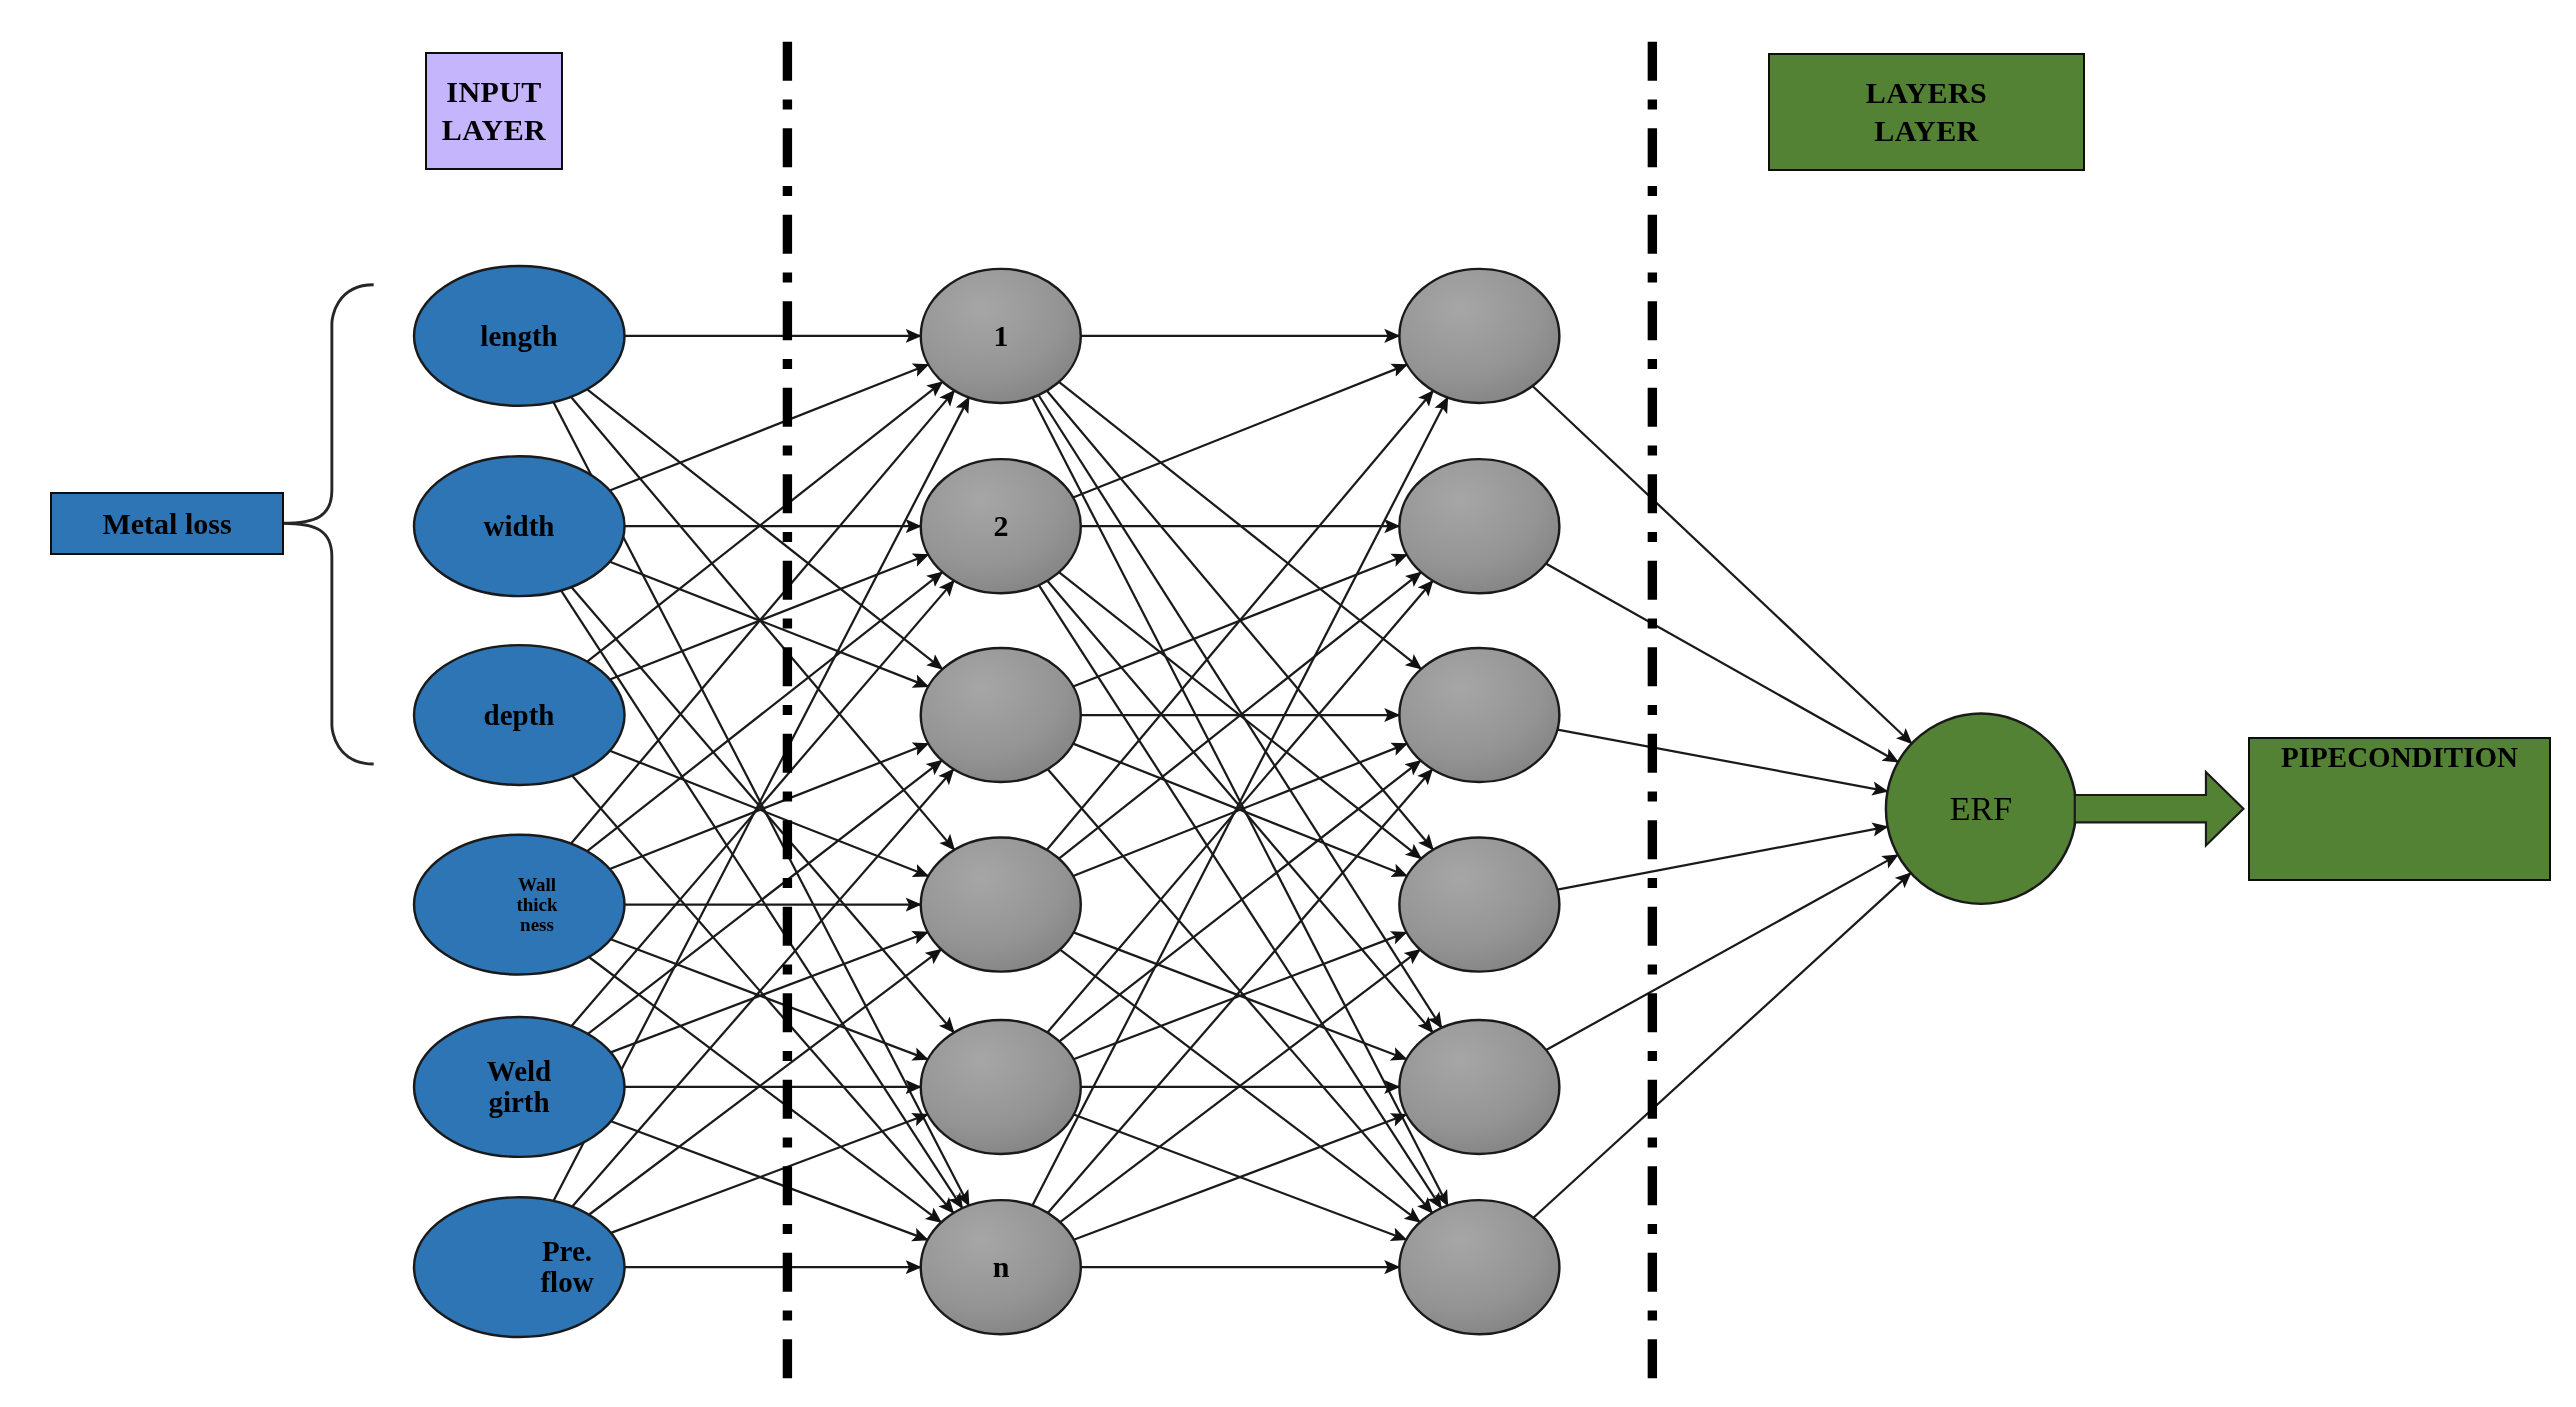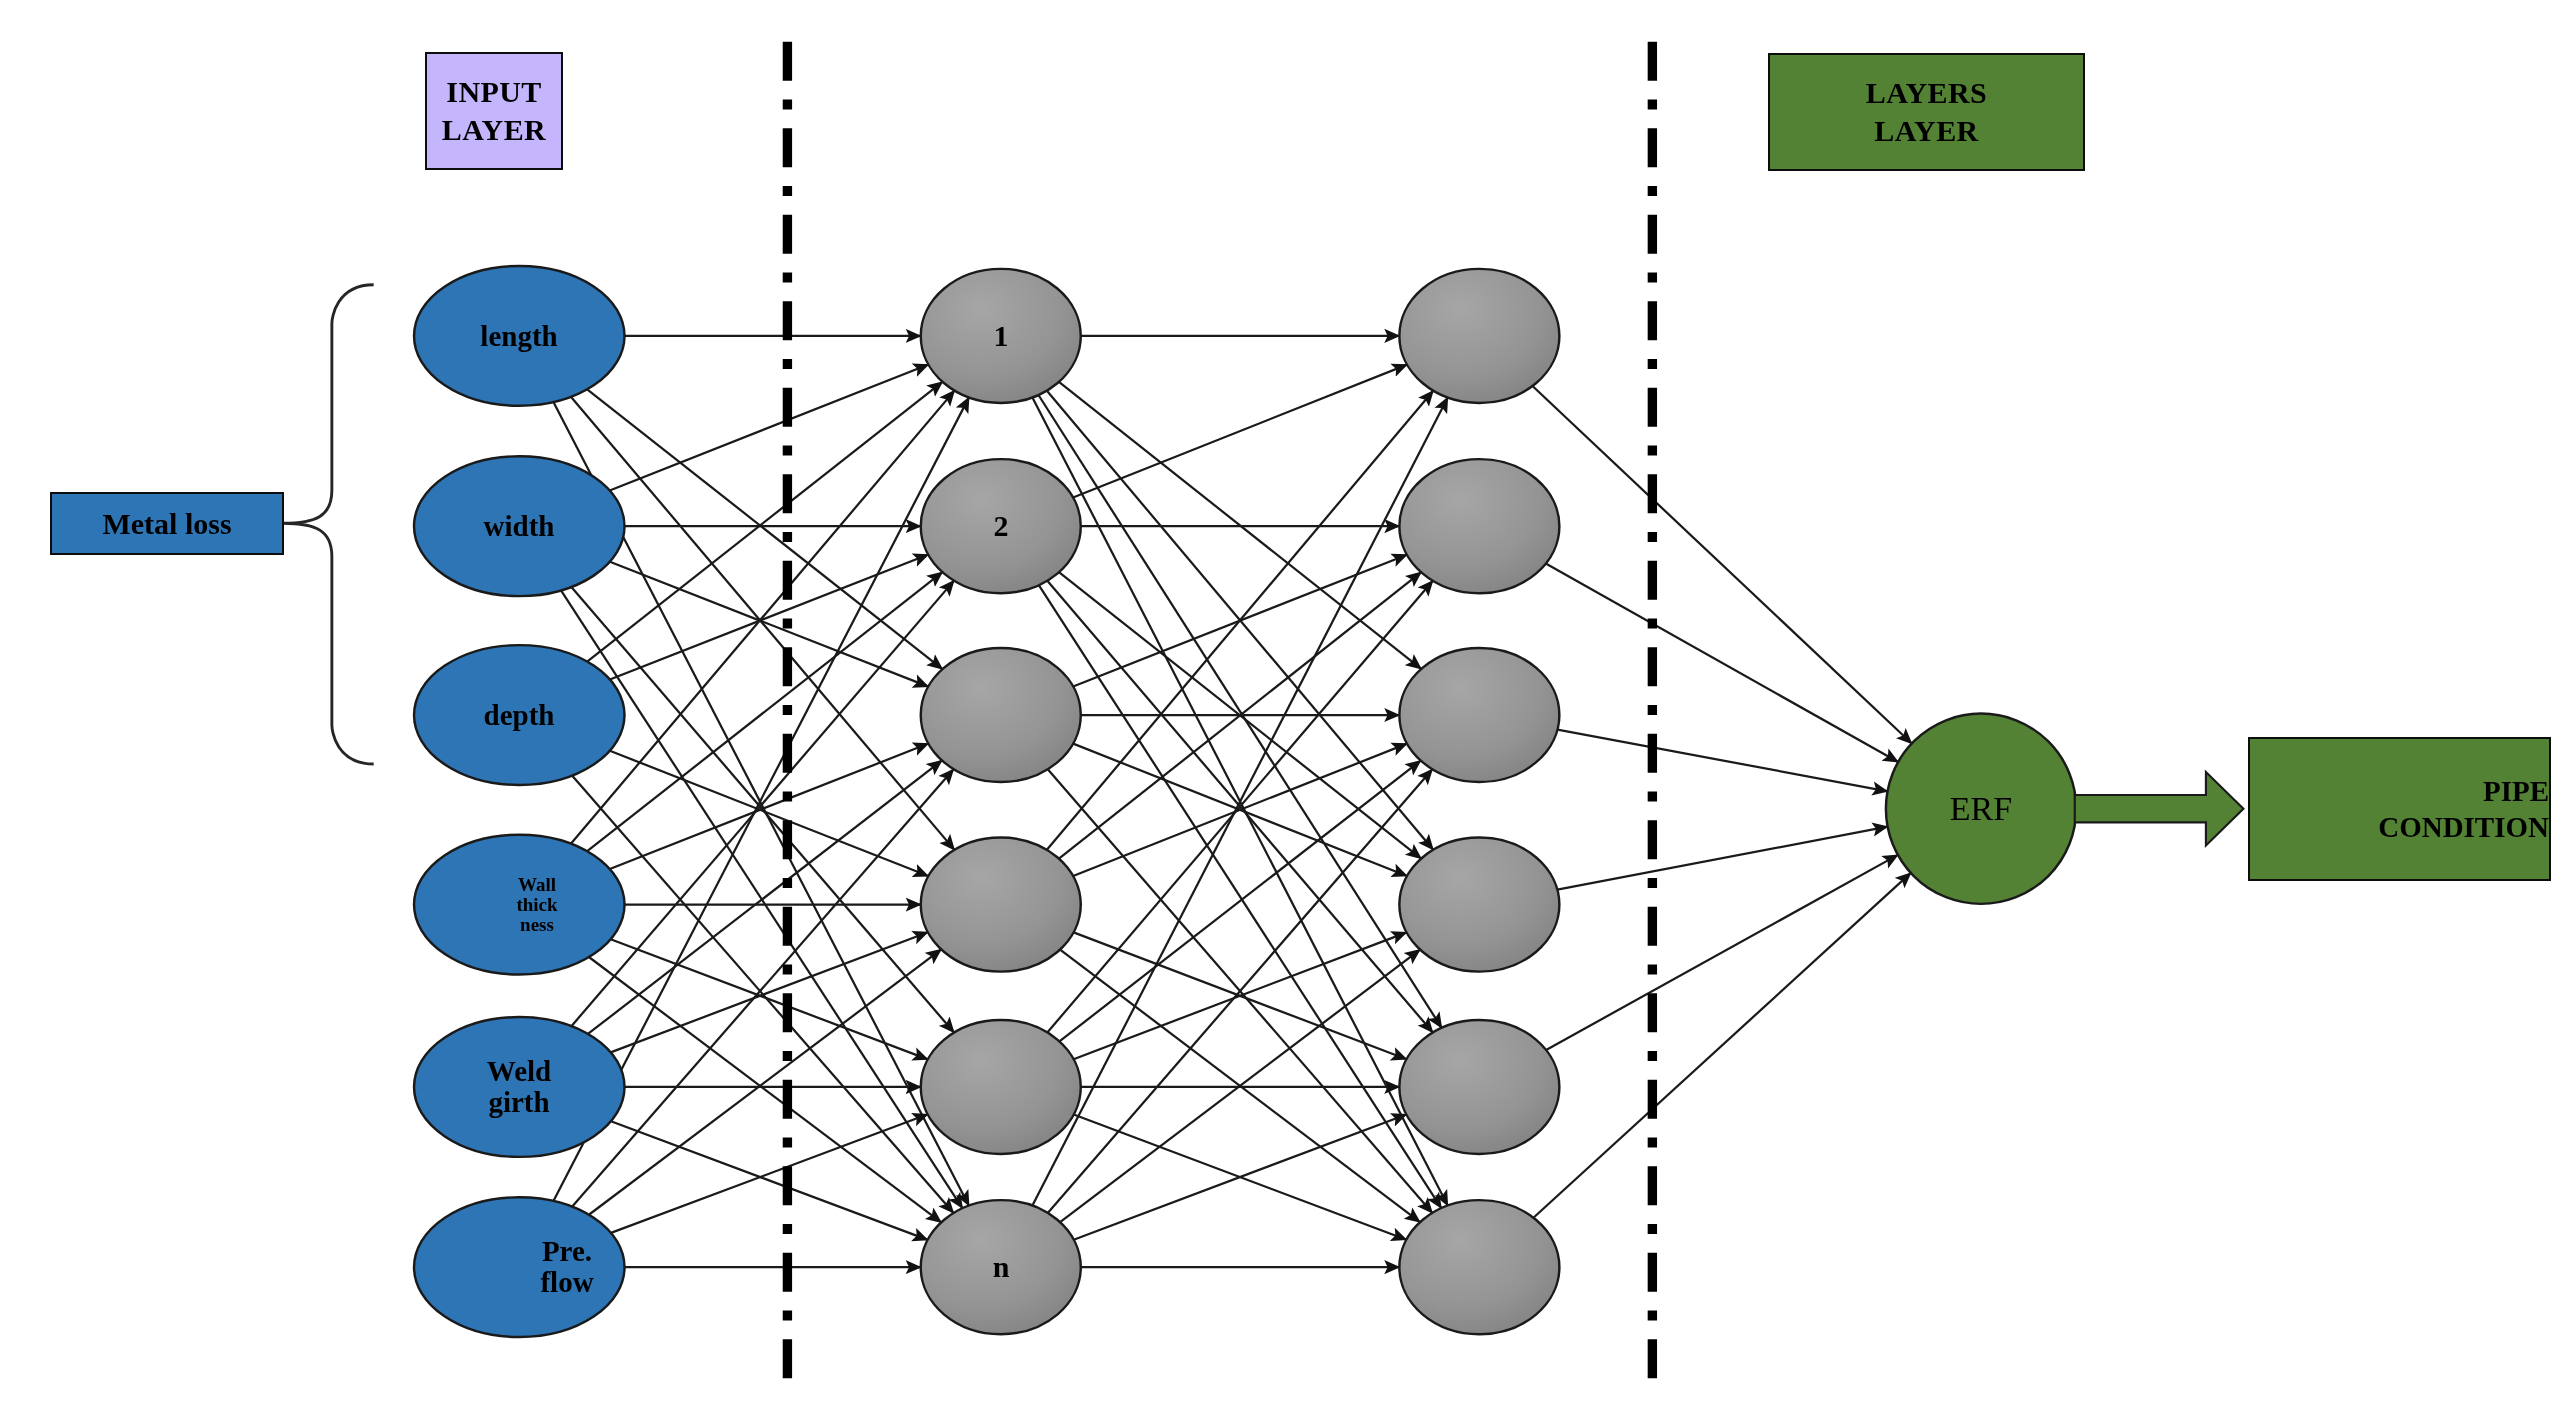--- a/index.html
+++ b/index.html
@@ -52,22 +52,22 @@
     justify-content: center;
     font-weight: bold;
     color: #000000;
     box-sizing: border-box;
   }
   .pipe-box {
     position: absolute;
     border: 2.9px solid #0d0d0d;
     background: #548235;
     display: flex;
-    flex-direction: column;
-    align-items: flex-end;
+    flex-direction: row;
+    align-items: flex-start;
     justify-content: center;
     font-weight: bold;
     color: #000000;
     line-height: 1.25;
     text-align: center;
     box-sizing: border-box;
   }
   .node-label {
     position: absolute;
     transform: translate(-50%, -50%);

